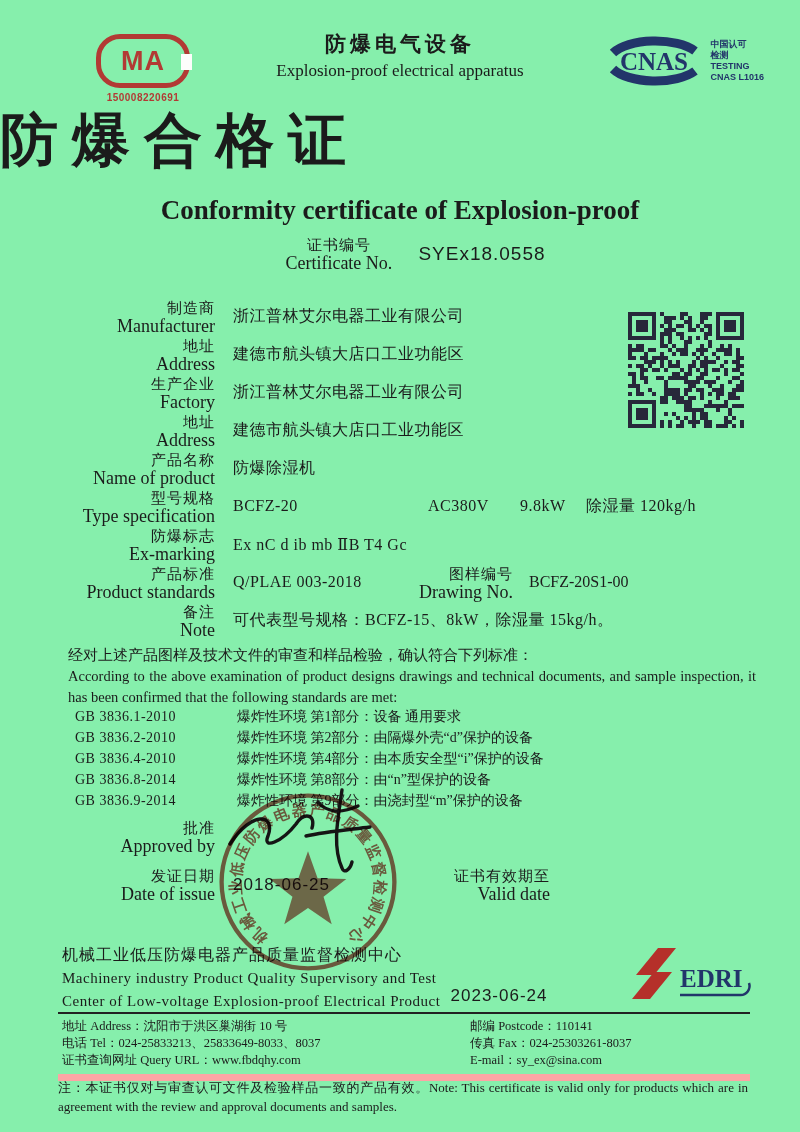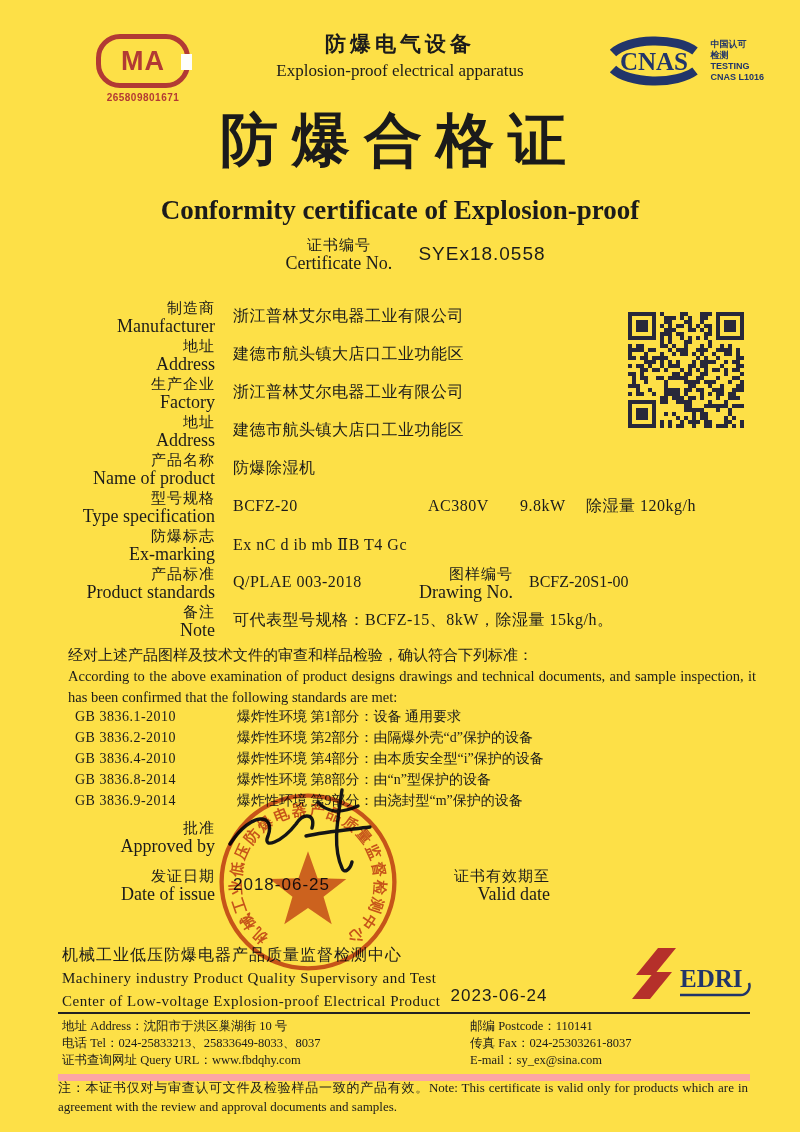--- a/index.html
+++ b/index.html
@@ -6,21 +6,21 @@
     --ink:#1b1b1b;
     --cma-red:#b23a34;
     --cnas-navy:#22356a;
     --seal-red:#c4524c;
     --sedri-red:#b5302a;
   }
   html,body{margin:0;padding:0;}
   body{background:#e8e8e8;}
   .page{
     position:relative;width:800px;height:1132px;margin:0 auto;
-    background:#fde047;color:var(--ink);
+    background:#86efac;color:var(--ink);
     font-family:"Liberation Serif","DejaVu Serif",serif;
     overflow:hidden;
   }
   
   .hdr-cma{position:absolute;left:88px;top:34px;width:110px;text-align:center;}
   .cma-box{
     position:relative;width:84px;height:44px;margin:0 auto;
     border:5px solid var(--cma-red);border-radius:24px;
     display:flex;align-items:center;justify-content:center;
     font-family:"Liberation Sans","DejaVu Sans",sans-serif;
@@ -30,21 +30,21 @@
   .cma-number{margin-top:4px;font-size:10px;font-weight:bold;color:var(--cma-red);
     font-family:"Liberation Sans","DejaVu Sans",sans-serif;letter-spacing:.5px;}
   .hdr-center{position:absolute;left:0;right:0;top:30px;text-align:center;}
   .hdr-zh{font-size:21px;font-weight:bold;letter-spacing:4px;}
   .hdr-en{font-size:17px;margin-top:3px;}
   .hdr-cnas{position:absolute;right:36px;top:32px;display:flex;align-items:center;}
   .cnas-lines{margin-left:8px;color:var(--cnas-navy);
     font-family:"Liberation Sans","DejaVu Sans",sans-serif;}
   .cnas-lines div{font-size:9px;font-weight:bold;line-height:11px;}
   
-  .title-zh{position:absolute;left:0;right:0;top:102px;text-align:center;
+  .title-zh{position:absolute;left:0;right:0;top:102px;text-align:left;
     font-size:58px;font-weight:bold;letter-spacing:14px;}
   .title-en{position:absolute;left:0;right:0;top:195px;text-align:center;
     font-size:27px;font-weight:bold;}
   
   .certno{position:absolute;left:0;right:0;top:235px;
     display:flex;justify-content:center;align-items:center;gap:26px;margin-left:31px;}
   .lblk{text-align:right;}
   .lzh{font-size:15px;line-height:20px;letter-spacing:1px;}
   .len{font-size:18px;line-height:17px;}
   .certno .lblk{text-align:center;}
@@ -99,21 +99,21 @@
 </head>
 <body>
 
 <div class="page">
 
   <div class="hdr-cma">
     <div class="cma-box">
       <span>MA</span>
       <span class="cma-notch"></span>
     </div>
-    <div class="cma-number">265809801671</div>
+    <div class="cma-number">150008220691</div>
   </div>
 
   <div class="hdr-center">
     <div class="hdr-zh">防爆电气设备</div>
     <div class="hdr-en">Explosion-proof electrical apparatus</div>
   </div>
 
   <div class="hdr-cnas">
     <svg width="96" height="58" viewBox="0 0 96 58">
       <path d="M7,21 A46,20 0 0 1 89,19" fill="none" stroke="var(--cnas-navy)" stroke-width="9"></path>

